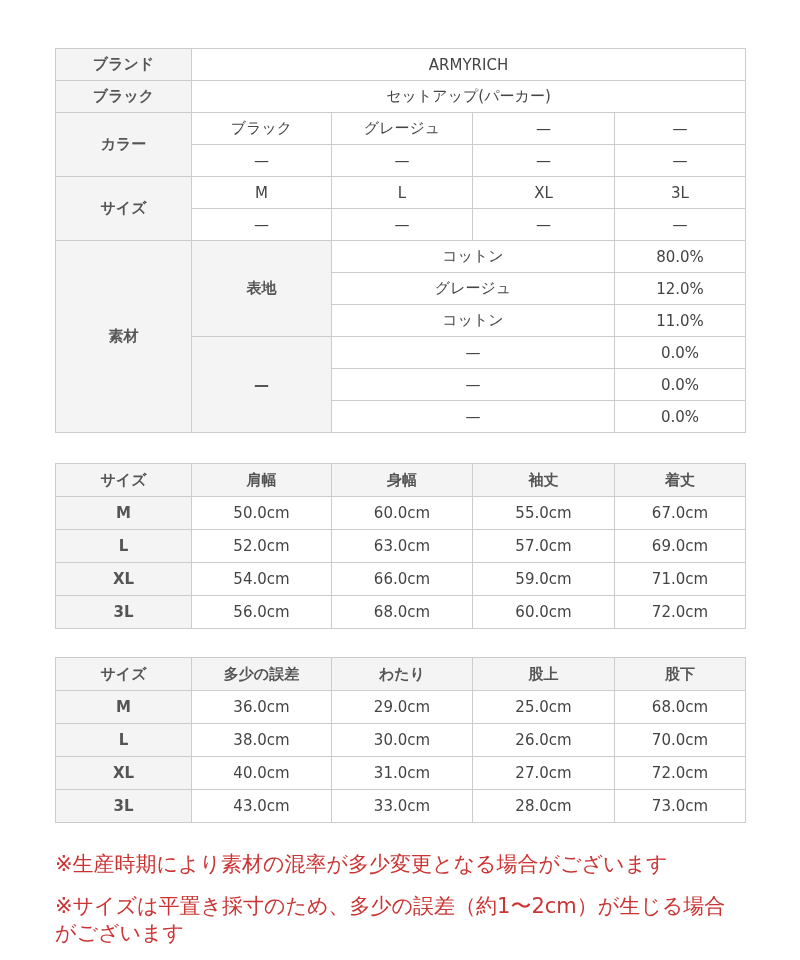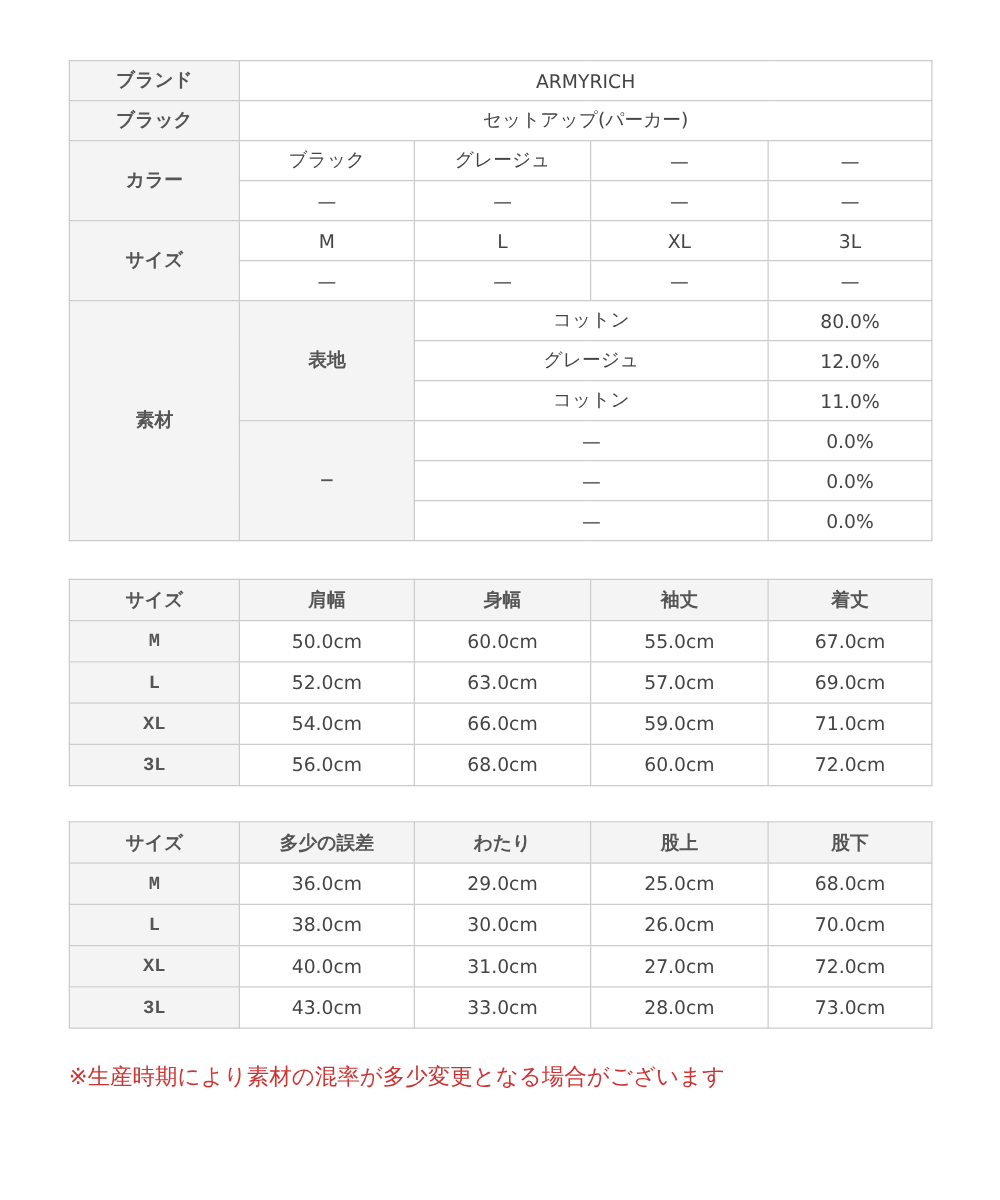--- a/index.html
+++ b/index.html
@@ -31,27 +31,26 @@
     padding:0;
     height:31px;
     overflow:hidden;
     white-space:nowrap;
   }
   table.t2 td, table.t3 td{height:32px;}
   table.spec td.lbl{
     background:var(--label-bg);
     font-weight:bold;
     color:var(--label-text);
-    font-family:Liberation Mono, monospace;
   }
   .t2{margin-top:30px;}
   .t3{margin-top:28px;}
   .note{
     color:var(--note-red);
-    font-size:18px;
+    font-size:21px;
     line-height:1.25;
     margin:0;
   }
   .note-1{margin-top:28px;}
   .note-2{margin-top:16px;}
 </style>
 </head>
 <body>
 
 <div class="page">
@@ -217,14 +216,15 @@
         <td class="lbl">3L</td>
         <td>43.0cm</td>
         <td>33.0cm</td>
         <td>28.0cm</td>
         <td>73.0cm</td>
       </tr>
     </tbody>
   </table>
 
   <p class="note note-1">※生産時期により素材の混率が多少変更となる場合がございます</p>
+  <p class="note note-2">※サイズは平置き採寸のため、多少の誤差（約1〜2cm）が生じる場合がございます</p>
 
 </div>
 
 </body></html>

